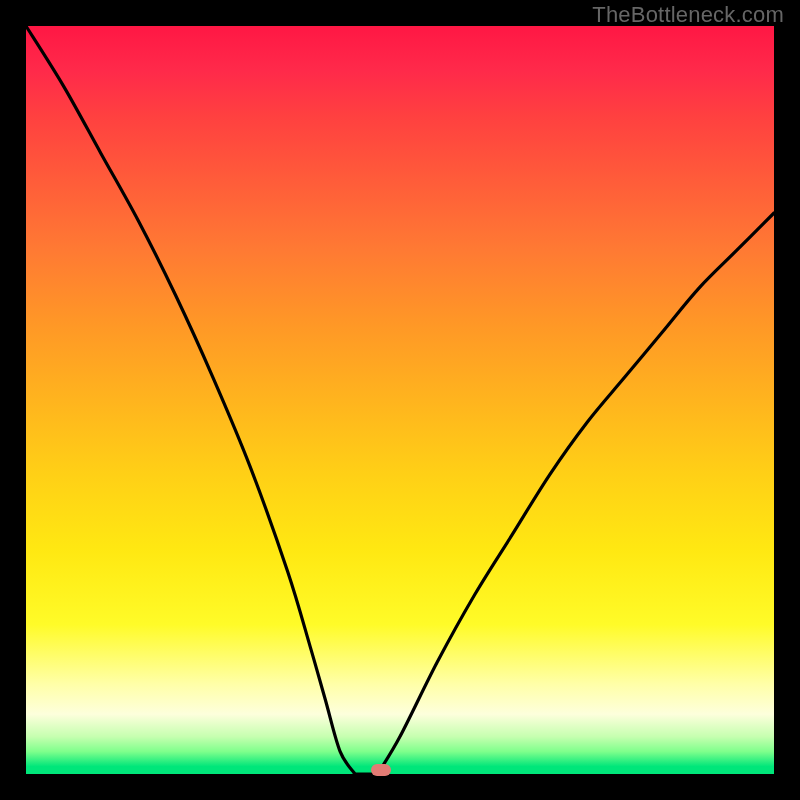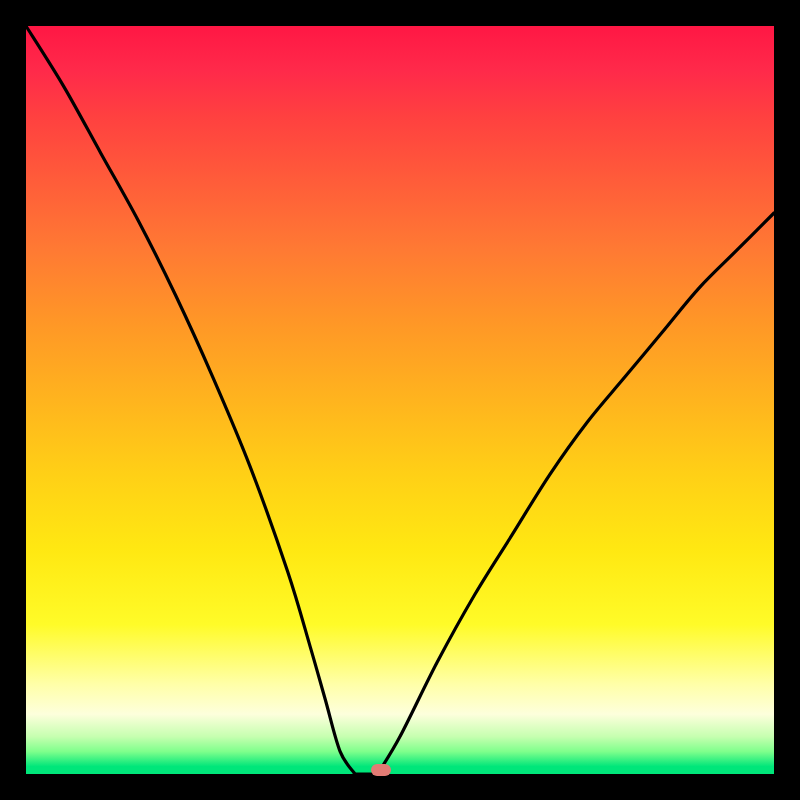--- a/index.html
+++ b/index.html
@@ -69,20 +69,21 @@
     border-radius: 6px;
     background: #e27b74;
     transform: translate(-50%, -50%);
   }
 </style>
 </head>
 <body>
 
 <div class="frame">
 
+  <div class="watermark">TheBottleneck.com</div>
 
   <div class="plot-area">
 
     <svg class="curve" viewBox="0 0 748 748" preserveAspectRatio="none">
       <path id="curve-path" fill="none" stroke="#000" stroke-width="3.2" stroke-linecap="round" stroke-linejoin="round" d="M 0.00 0.00 C 6.23 9.97, 24.93 38.65, 37.40 59.84 C 49.87 81.03, 62.33 104.72, 74.80 127.16 C 87.27 149.60, 99.73 170.79, 112.20 194.48 C 124.67 218.17, 137.13 243.10, 149.60 269.28 C 162.07 295.46, 174.53 322.89, 187.00 351.56 C 199.47 380.23, 211.93 408.91, 224.40 441.32 C 236.87 473.73, 251.83 516.12, 261.80 546.04 C 271.77 575.96, 278.01 599.65, 284.24 620.84 C 290.47 642.03, 294.21 655.75, 299.20 673.20 C 304.19 690.65, 309.17 713.09, 314.16 725.56 C 319.15 738.03, 326.63 744.26, 329.12 748.00 C 331.61 751.74, 325.38 748.00, 329.12 748.00 C 332.86 748.00, 347.82 748.00, 351.56 748.00 C 355.30 748.00, 347.82 754.23, 351.56 748.00 C 355.30 741.77, 364.03 729.30, 374.00 710.60 C 383.97 691.90, 398.93 659.49, 411.40 635.80 C 423.87 612.11, 436.33 589.67, 448.80 568.48 C 461.27 547.29, 473.73 528.59, 486.20 508.64 C 498.67 488.69, 511.13 467.50, 523.60 448.80 C 536.07 430.10, 548.53 412.65, 561.00 396.44 C 573.47 380.23, 585.93 366.52, 598.40 351.56 C 610.87 336.60, 623.33 321.64, 635.80 306.68 C 648.27 291.72, 660.73 275.51, 673.20 261.80 C 685.67 248.09, 698.13 236.87, 710.60 224.40 C 723.07 211.93, 741.77 193.23, 748.00 187.00"></path>
     </svg>
 
     <div id="marker" class="marker" style="left: 355.3px; top: 744.26px;"></div>
   </div>
 

